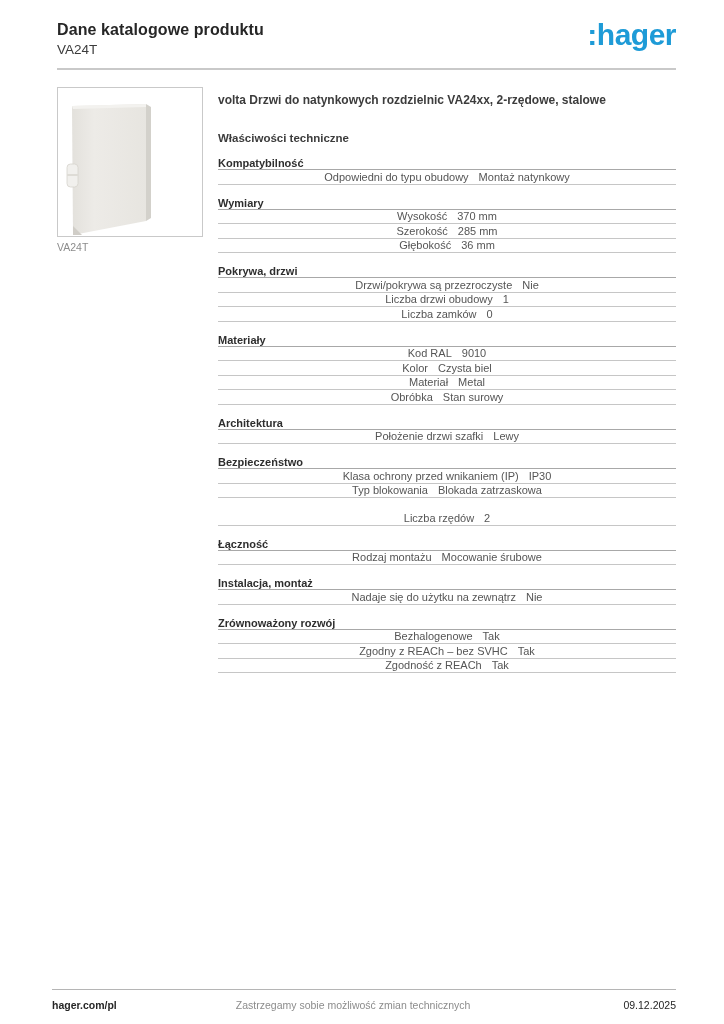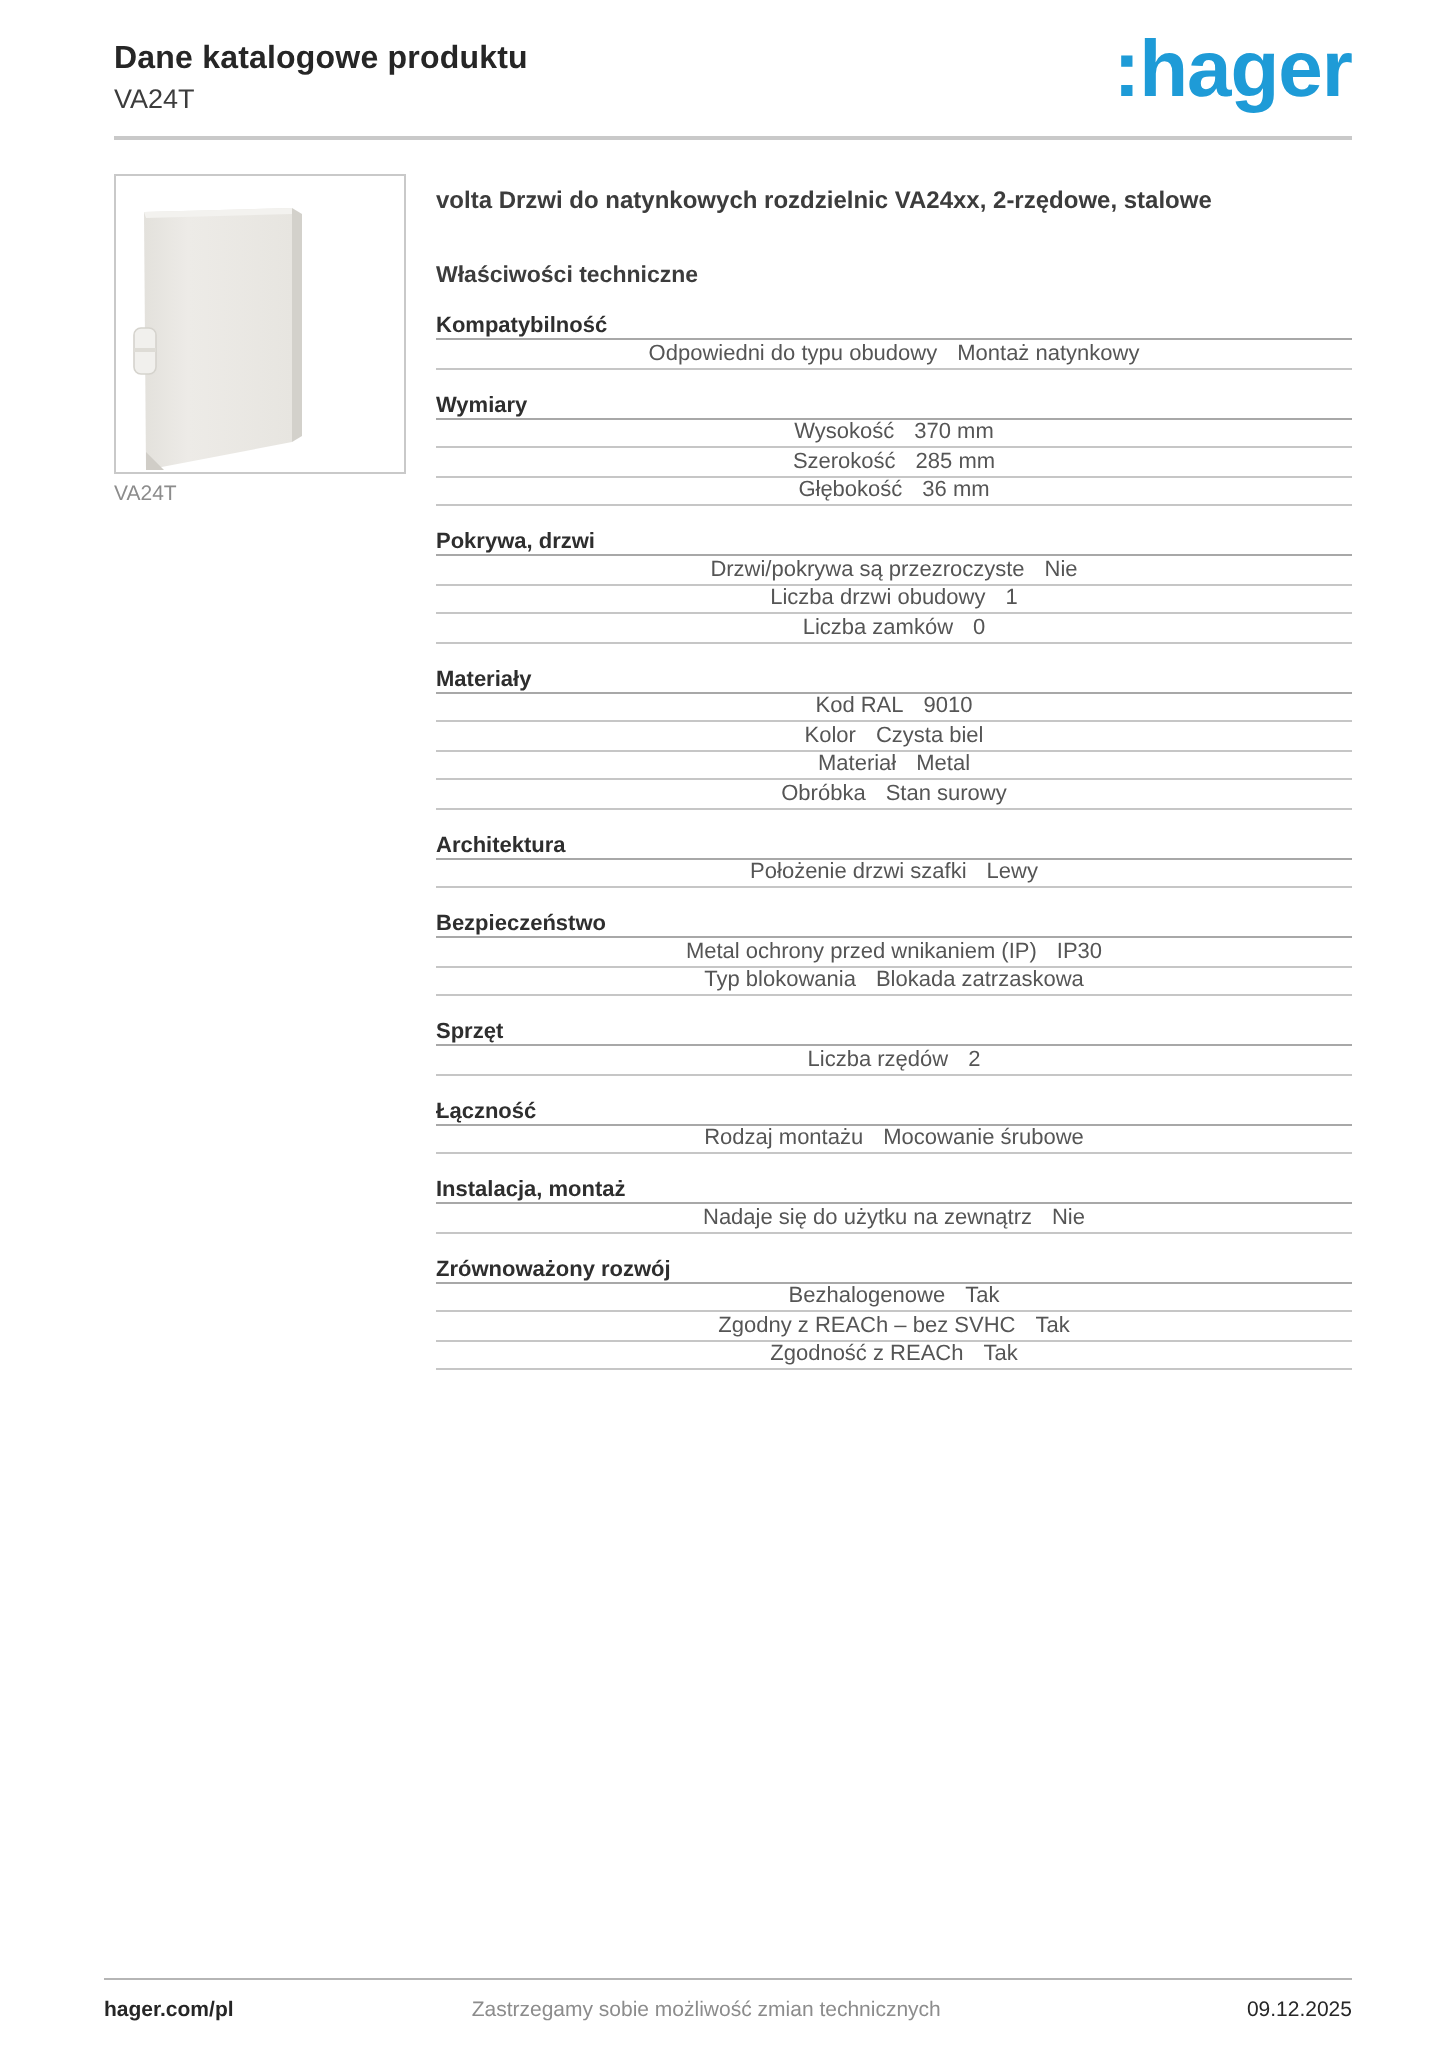--- a/index.html
+++ b/index.html
@@ -10,21 +10,21 @@
     color:#1a1a1a;
     position:relative;
     overflow:hidden;
   }
   .page { position:absolute; top:0; left:0; right:0; bottom:0; padding:21px 48px 16px 57px; }
 
   
   .header { display:flex; justify-content:space-between; align-items:flex-start; }
   .hdr-title { font-size:16px; font-weight:bold; color:#262626; letter-spacing:0.1px; }
   .hdr-subtitle { font-size:13.5px; color:#3c3c3c; margin-top:3px; }
-  .logo { font-size:40px; font-weight:bold; color:#1e9bd7; line-height:28px; letter-spacing:-0.5px; }
+  .logo { font-size:30px; font-weight:bold; color:#1e9bd7; line-height:28px; letter-spacing:-0.5px; }
   .header-rule { height:2px; background:#c9c9c9; margin-top:11px; }
 
   
   .main { display:flex; margin-top:17px; }
   .left-col { width:146px; flex:none; margin-right:15px; }
   .img-box { width:146px; height:150px; border:1px solid #c9c9c9; background:#fff; overflow:hidden; }
   .img-caption { font-size:10.5px; color:#8c8c8c; margin-top:4px; }
   .right-col { flex:1; min-width:0; }
 
   .product-title { font-size:12px; font-weight:bold; color:#3c3c3c; margin-top:7px; line-height:13px; }
@@ -153,30 +153,29 @@
           <div class="section">
             <div class="section-title">Architektura</div>
             <div class="row">
               <div class="label">Położenie drzwi szafki</div>
               <div class="value">Lewy</div>
             </div>
           </div>
           <div class="section">
             <div class="section-title">Bezpieczeństwo</div>
             <div class="row">
-              <div class="label">Metal ochrony przed wnikaniem (IP)</div>
+              <div class="label">Klasa ochrony przed wnikaniem (IP)</div>
               <div class="value">IP30</div>
             </div>
             <div class="row">
               <div class="label">Typ blokowania</div>
               <div class="value">Blokada zatrzaskowa</div>
             </div>
           </div>
           <div class="section">
-            <div class="section-title">Sprzęt</div>
             <div class="row">
               <div class="label">Liczba rzędów</div>
               <div class="value">2</div>
             </div>
           </div>
           <div class="section">
             <div class="section-title">Łączność</div>
             <div class="row">
               <div class="label">Rodzaj montażu</div>
               <div class="value">Mocowanie śrubowe</div>

